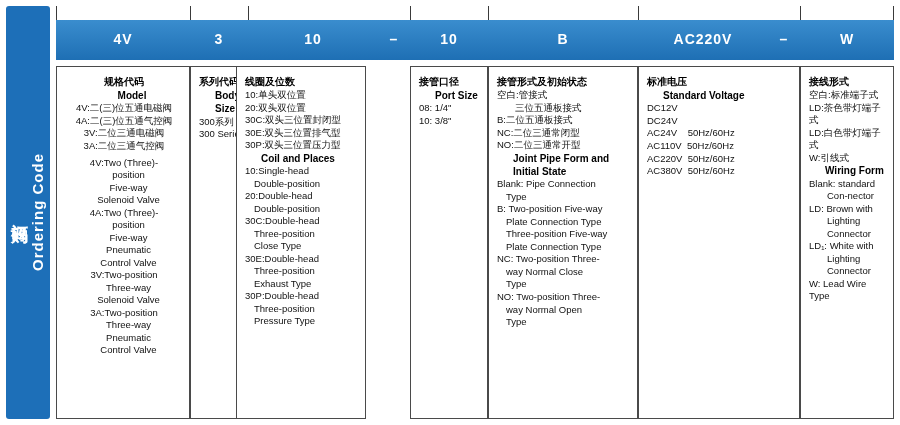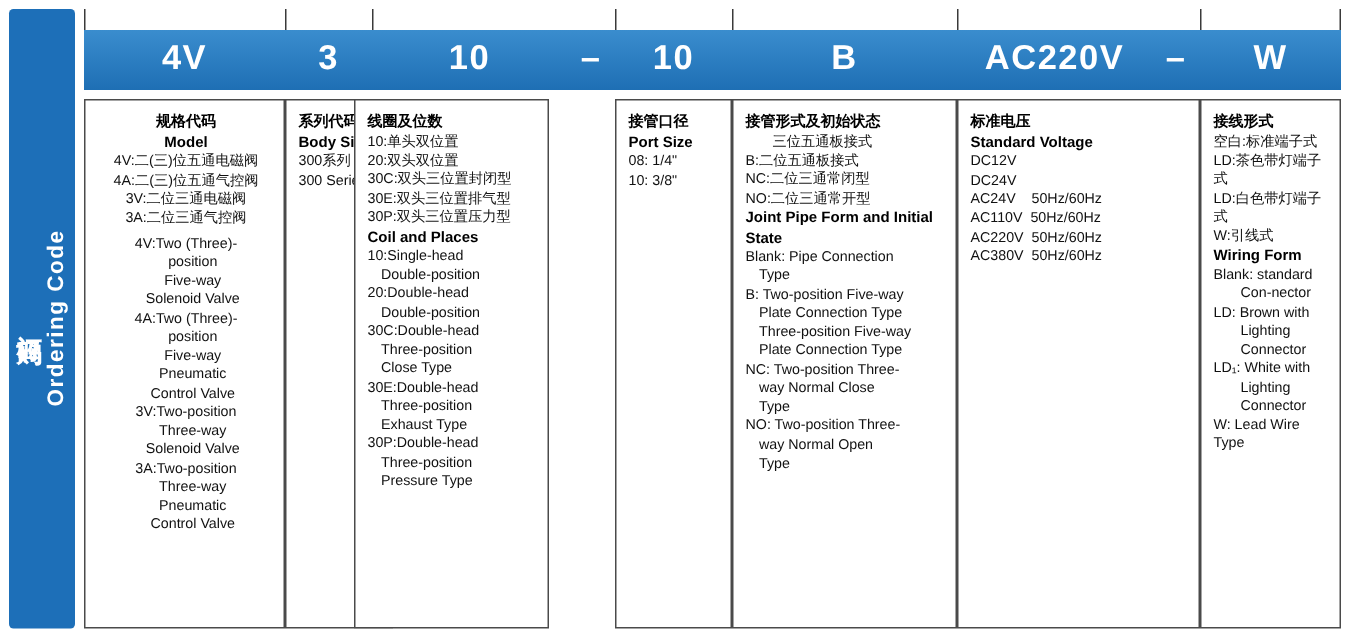--- a/index.html
+++ b/index.html
@@ -73,21 +73,21 @@
   }
   .code-cell {
     position: absolute;
     top: 14px;
     height: 37px;
     display: flex;
     align-items: center;
     justify-content: center;
     color: #ffffff;
     font-weight: bold;
-    font-size: 23px;
+    font-size: 14px;
     letter-spacing: 1px;
   }
   
   .vline {
     position: absolute;
     width: 1px;
     background: #3a3a3a;
     top: 0;
     height: 14px;
   }
@@ -109,20 +109,21 @@
   .hd {
     font-weight: bold;
     font-size: 10px;
     color: #000;
     margin-bottom: 1px;
   }
   .hd-en {
     font-weight: bold;
     font-size: 10px;
     color: #000;
+    margin-left: 16px;
   }
   .line {
     font-size: 9.5px;
     color: #111;
     white-space: pre-wrap;
   }
   .line.ind1 { padding-left: 9px; }
   .line.ind2 { padding-left: 18px; }
   .gap { height: 4px; }
 </style>
@@ -221,20 +222,21 @@
         <div class="col-inner">
           <div class="hd">接管口径</div>
           <div class="hd-en">Port Size</div>
           <div class="line">08: 1/4"</div>
           <div class="line">10: 3/8"</div>
         </div>
       </div>
     <div class="col" style="left:432px;width:150px;">
         <div class="col-inner">
           <div class="hd">接管形式及初始状态</div>
+          <div class="line">空白:管接式</div>
           <div class="line ind2">三位五通板接式</div>
           <div class="line">B:二位五通板接式</div>
           <div class="line">NC:二位三通常闭型</div>
           <div class="line">NO:二位三通常开型</div>
           <div class="hd-en">Joint Pipe Form and Initial State</div>
           <div class="line">Blank: Pipe Connection</div>
           <div class="line ind1">Type</div>
           <div class="line">B: Two-position Five-way</div>
           <div class="line ind1">Plate Connection Type</div>
           <div class="line ind1">Three-position Five-way</div>

